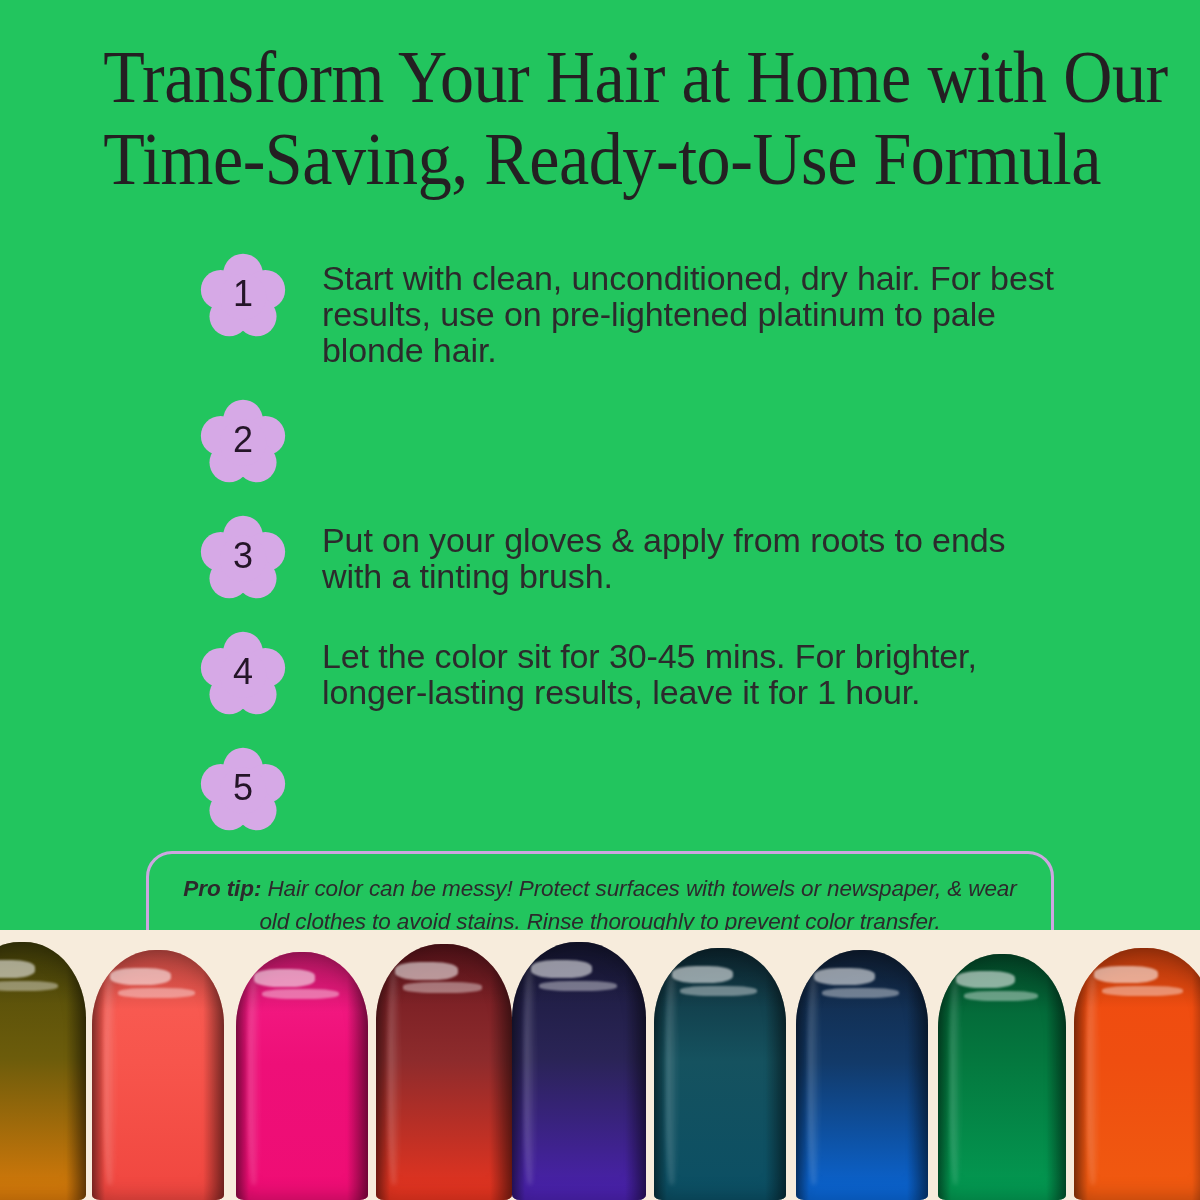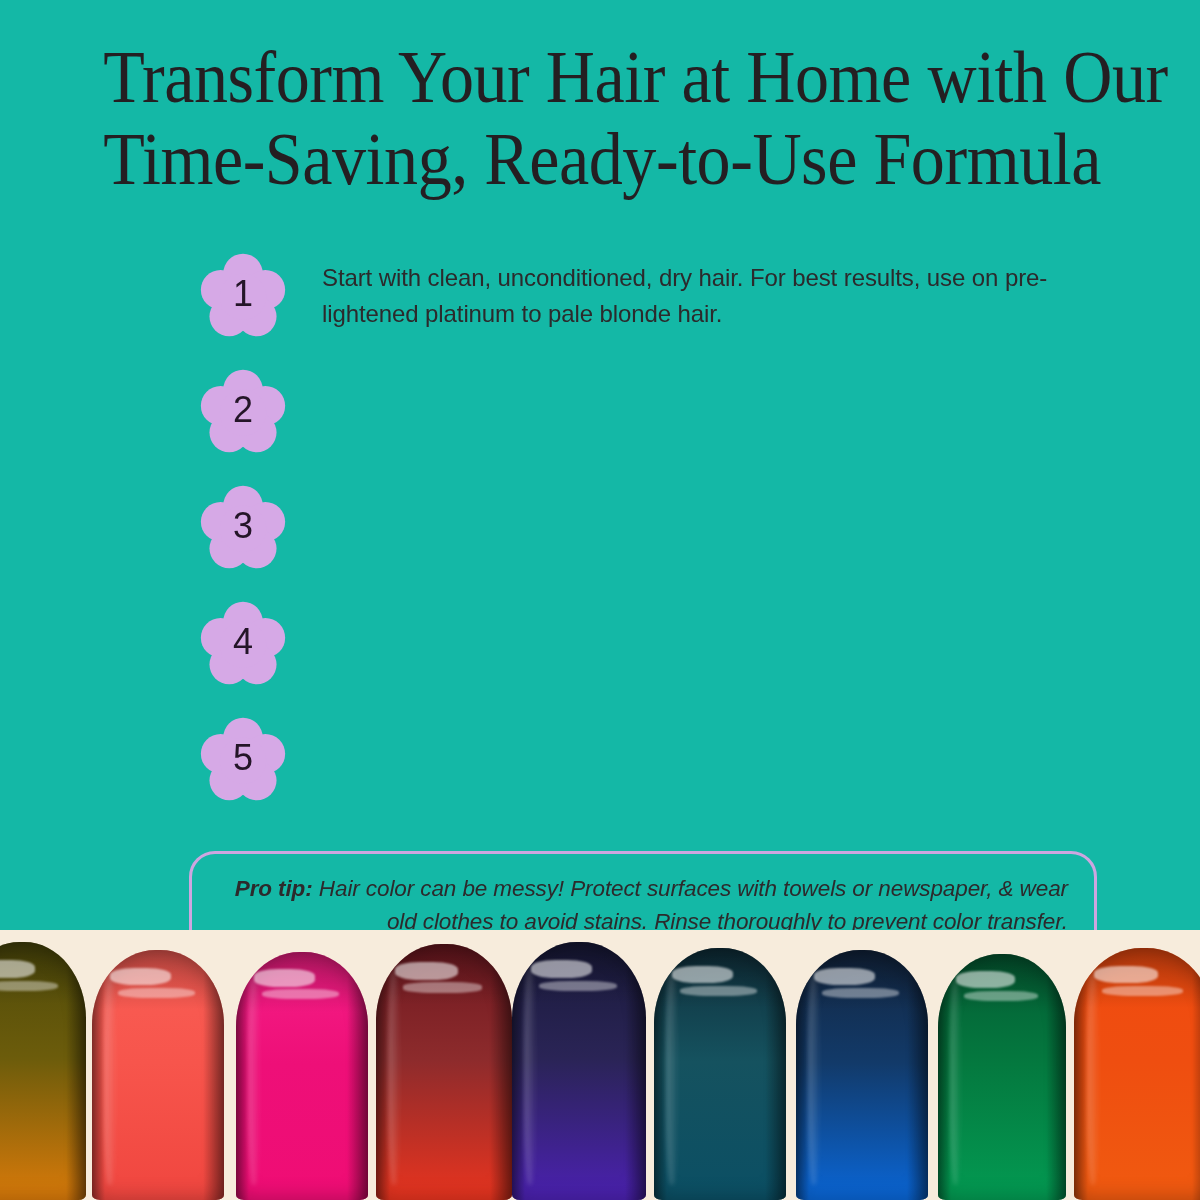--- a/index.html
+++ b/index.html
@@ -12,21 +12,21 @@
     background: #f7ecdc;
     font-family: "Liberation Sans", sans-serif;
     overflow: hidden;
     position: relative;
   }
 
   .page {
     position: relative;
     width: 1200px;
     height: 1200px;
-    background: #14b8a6;
+    background: #22c55e;
     overflow: hidden;
   }
 
   
   .title-block {
     position: absolute;
     top: 36px;
     left: 60px;
     width: 1080px;
     text-align: center;
@@ -87,40 +87,39 @@
     font-weight: 400;
     color: #241528;
     line-height: 1;
     padding-bottom: 2px;
     box-sizing: border-box;
   }
 
   .step-text {
     flex: 1 1 auto;
     font-family: "Liberation Sans", sans-serif;
-    font-size: 24px;
+    font-size: 34px;
     line-height: 36px;
     color: #2c2a2c;
     letter-spacing: -0.1px;
     padding-top: 8px;
   }
 
   
   .protip {
     position: absolute;
     left: 146px;
     top: 851px;
     width: 908px;
     box-sizing: border-box;
     border: 3px solid #cda6e0;
     border-radius: 26px;
     padding: 18px 26px 20px 26px;
-    text-align: right;
+    text-align: center;
     background: transparent;
-    margin-left: 43px;
   }
   .protip-text {
     font-family: "Liberation Sans", sans-serif;
     font-style: italic;
     font-size: 22.5px;
     line-height: 33px;
     color: #2c2a2c;
     letter-spacing: -0.1px;
   }
   .protip-label {
@@ -252,36 +251,38 @@
             <circle cx="50" cy="25" r="23"></circle>
             <circle cx="76" cy="44" r="23"></circle>
             <circle cx="66" cy="75" r="23"></circle>
             <circle cx="34" cy="75" r="23"></circle>
             <circle cx="24" cy="44" r="23"></circle>
             <circle cx="50" cy="52" r="27"></circle>
           </g>
         </svg>
         <div class="badge-num">3</div>
       </div>
+      <div class="step-text">Put on your gloves &amp; apply from roots to ends with a tinting brush.</div>
     </div>
 
     <div class="step">
       <div class="badge">
         <svg viewBox="0 0 100 100">
           <g fill="#d6a9e6">
             <circle cx="50" cy="25" r="23"></circle>
             <circle cx="76" cy="44" r="23"></circle>
             <circle cx="66" cy="75" r="23"></circle>
             <circle cx="34" cy="75" r="23"></circle>
             <circle cx="24" cy="44" r="23"></circle>
             <circle cx="50" cy="52" r="27"></circle>
           </g>
         </svg>
         <div class="badge-num">4</div>
       </div>
+      <div class="step-text">Let the color sit for 30-45 mins. For brighter, longer-lasting results, leave it for 1 hour.</div>
     </div>
 
     <div class="step">
       <div class="badge">
         <svg viewBox="0 0 100 100">
           <g fill="#d6a9e6">
             <circle cx="50" cy="25" r="23"></circle>
             <circle cx="76" cy="44" r="23"></circle>
             <circle cx="66" cy="75" r="23"></circle>
             <circle cx="34" cy="75" r="23"></circle>

